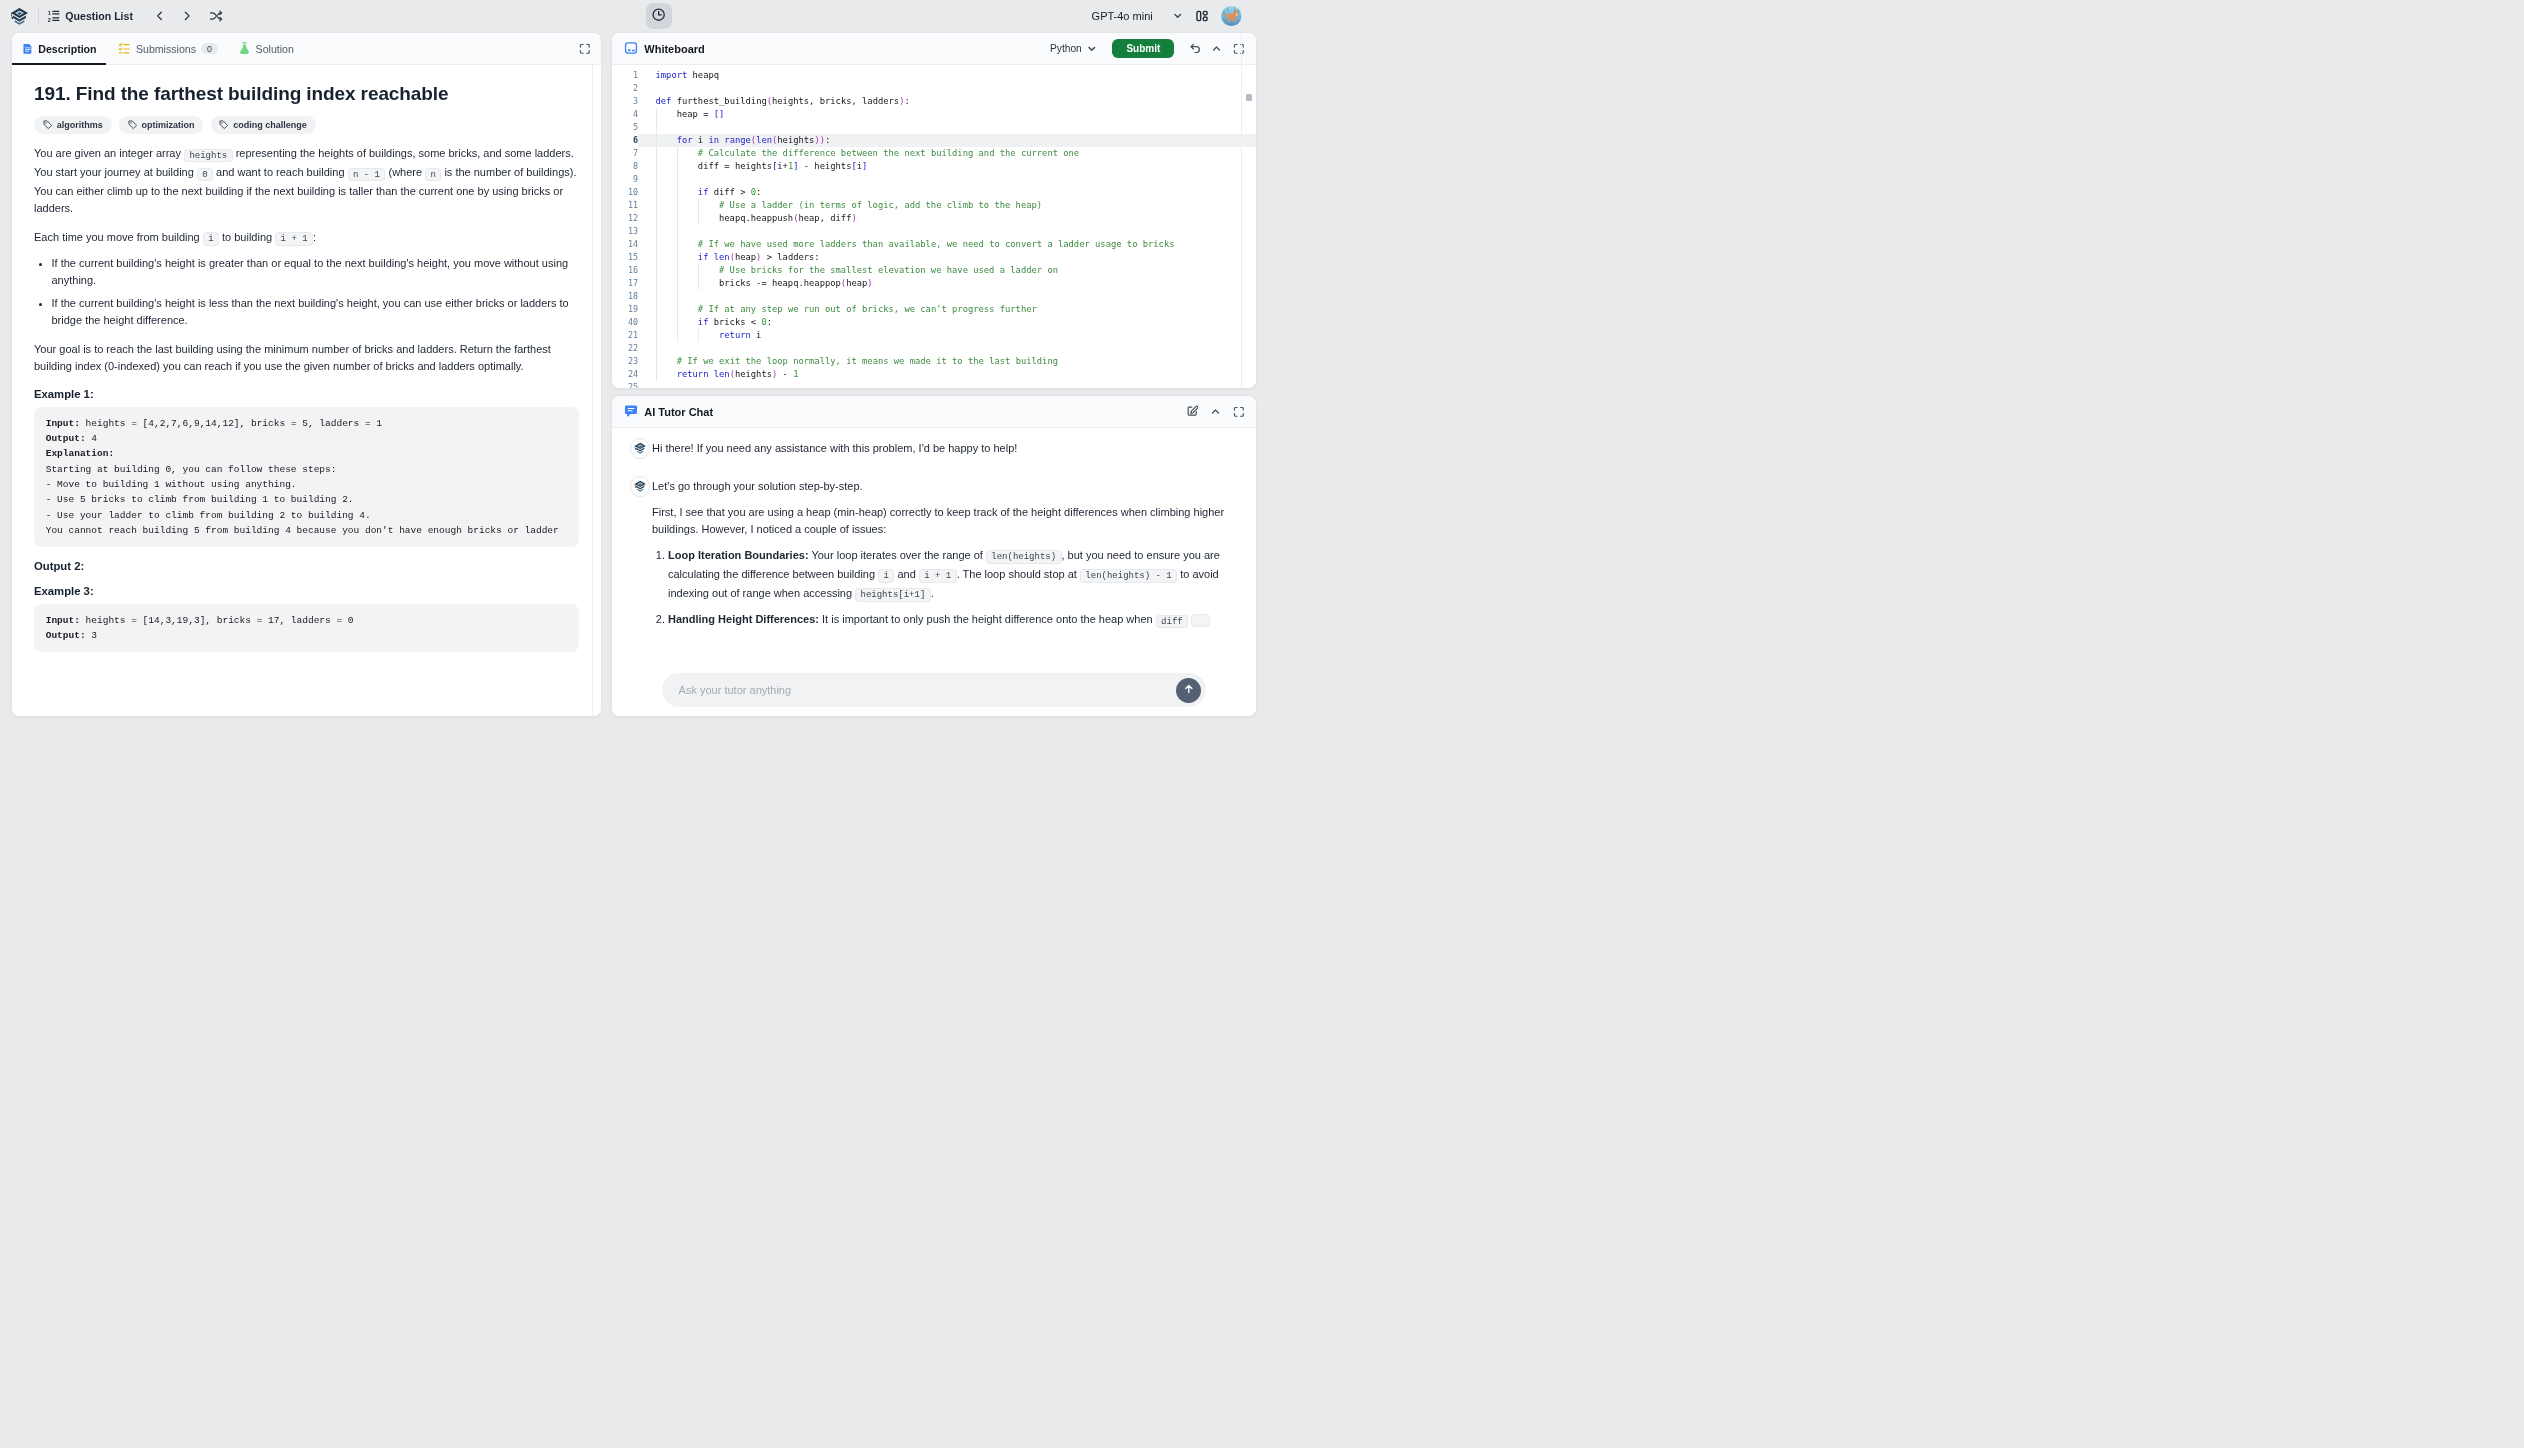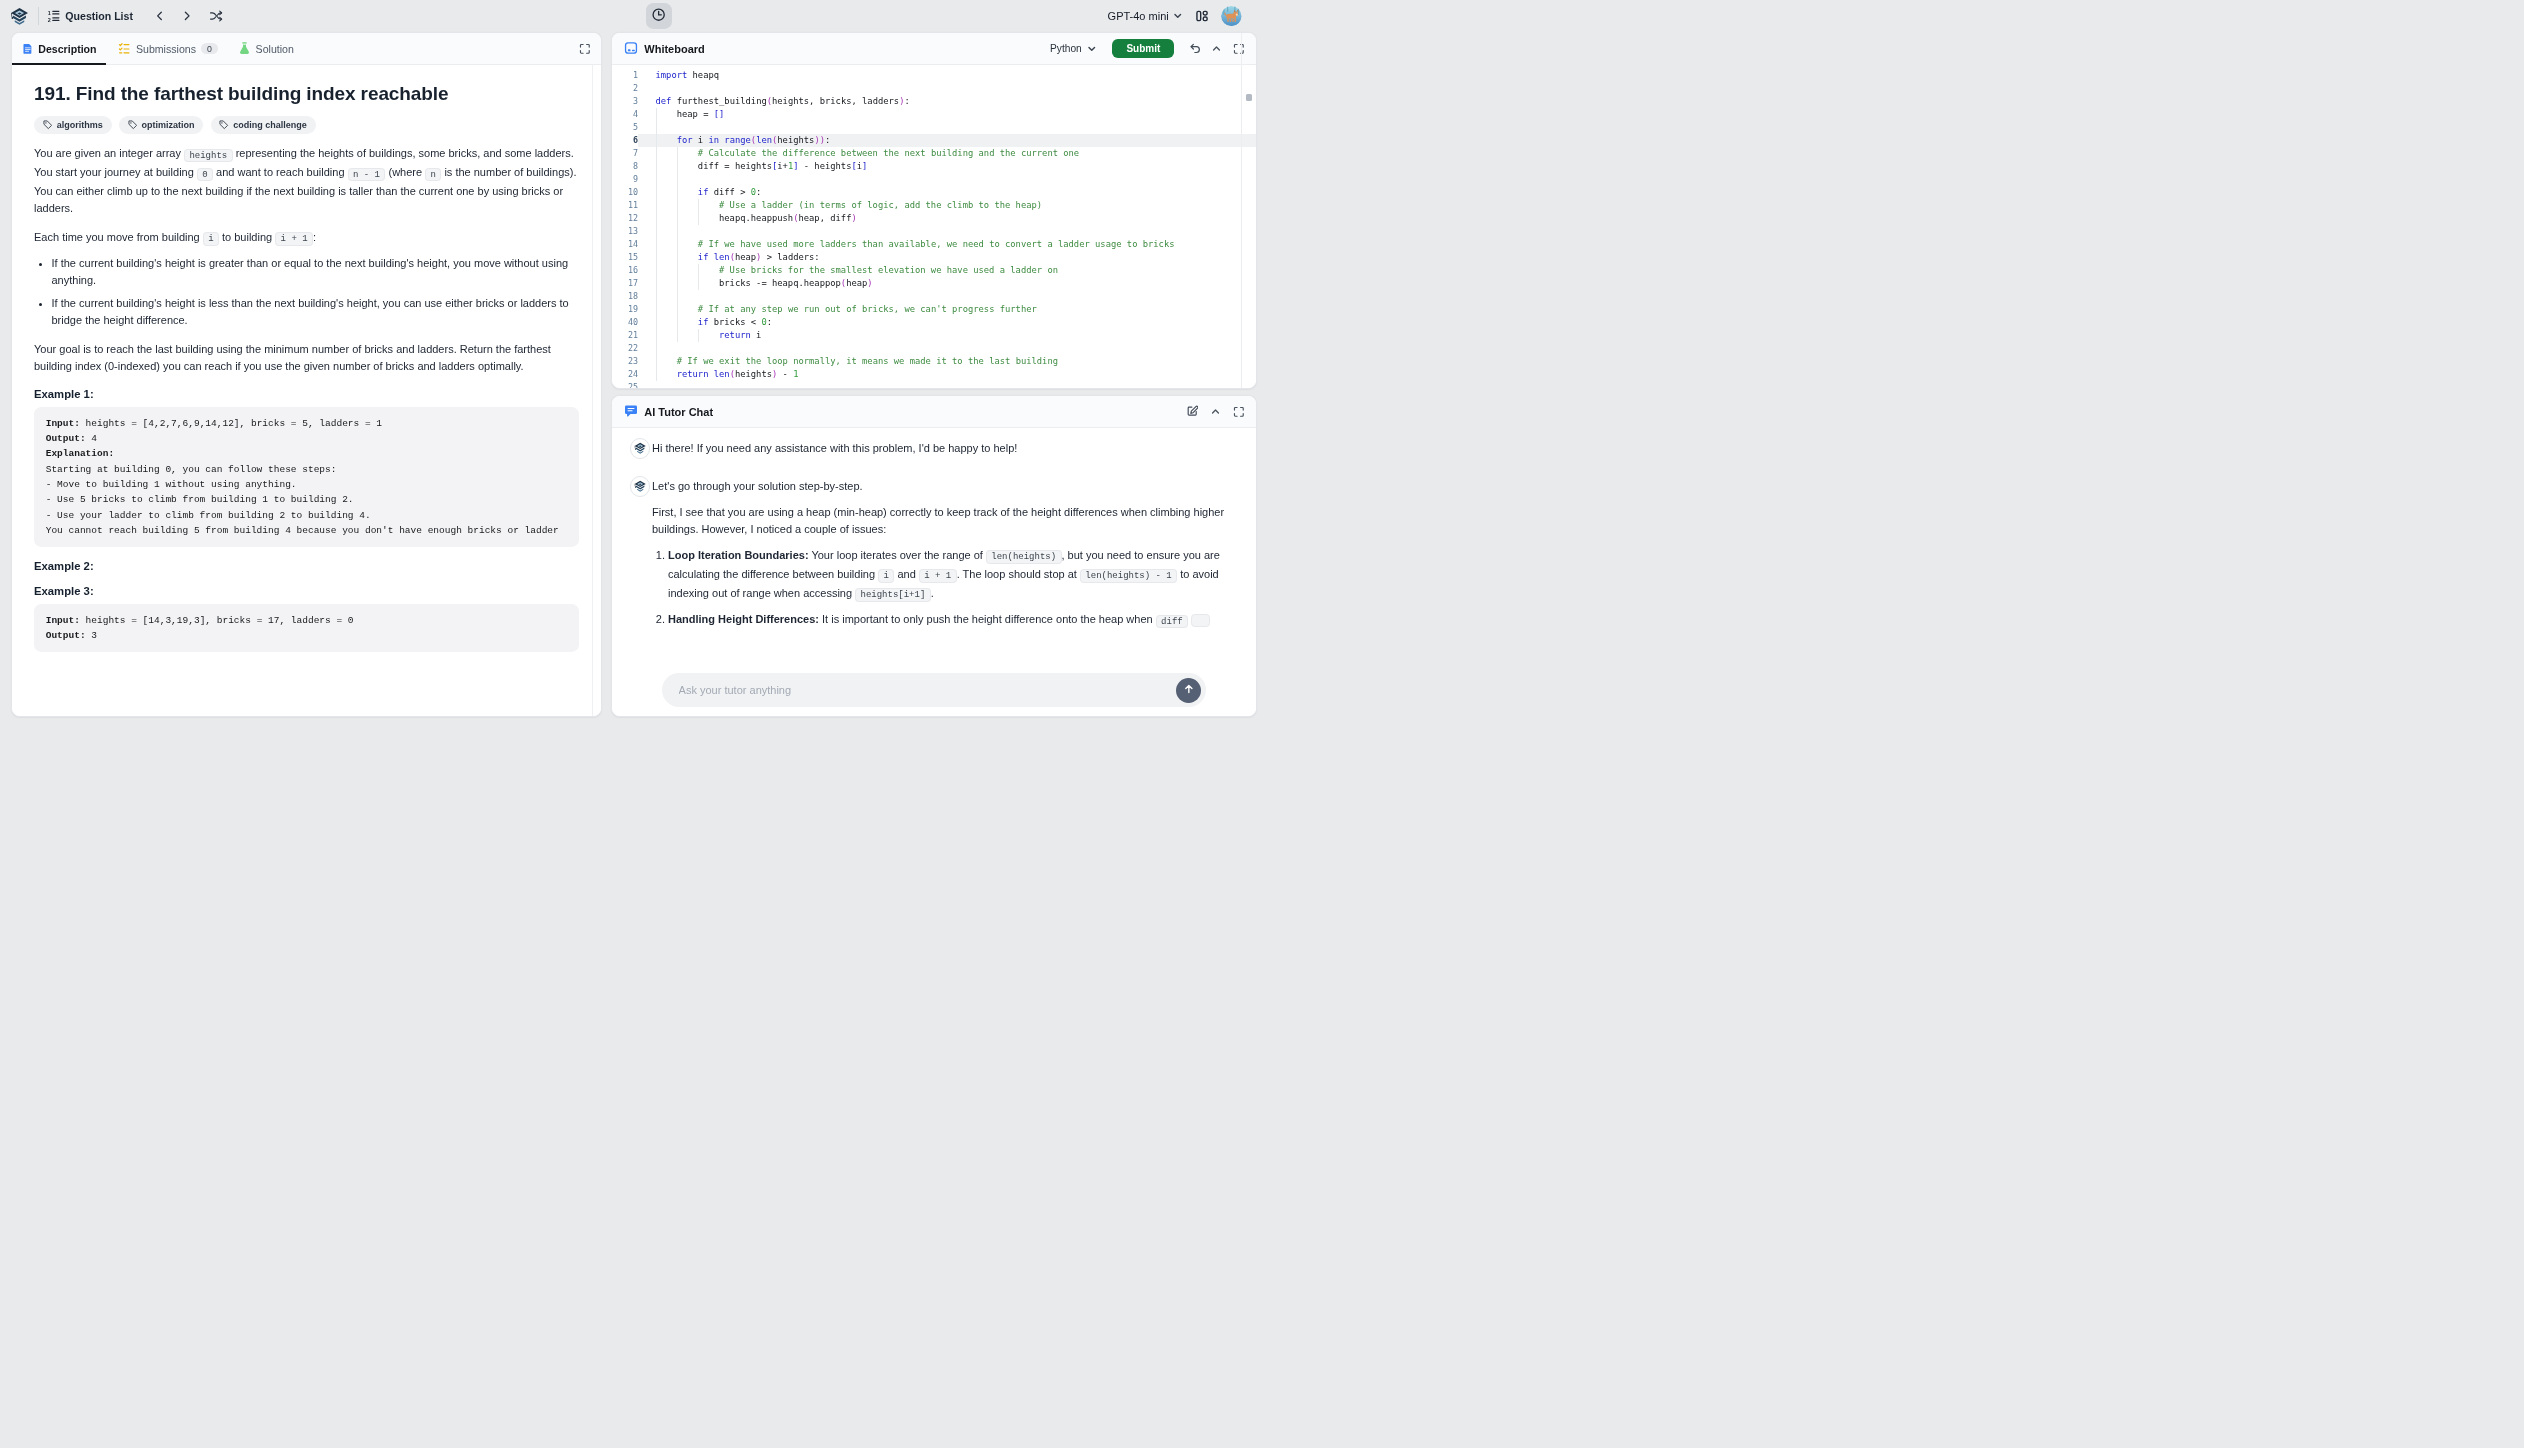--- a/index.html
+++ b/index.html
@@ -10,21 +10,21 @@
   .topbar{position:absolute;top:0;left:0;right:0;height:32px;display:flex;align-items:center;padding:0 9.5px;}
   .tb-left{display:flex;align-items:center;gap:9px;}
   .tb-divider{width:0.7px;height:17.5px;background:#d2d5da;}
   .tb-item{display:flex;align-items:center;gap:5.1px;cursor:pointer;}
   .tb-label{font-size:10.6px;font-weight:600;color:#1d2734;}
   .tb-nav{display:flex;align-items:center;gap:16px;margin-left:11.7px;}
   .icon-btn{display:flex;align-items:center;justify-content:center;cursor:pointer;background:none;border:none;padding:0;}
   .timer-btn{position:absolute;left:646px;top:2.9px;width:26px;height:26px;border-radius:7.3px;background:#d2d5da;
     display:flex;align-items:center;justify-content:center;cursor:pointer;border:none;}
   .tb-right{position:absolute;right:20.5px;top:0;height:32px;display:flex;align-items:center;gap:12.4px;}
-  .model-sel{display:flex;align-items:center;gap:4px;cursor:pointer;}
+  .model-sel{display:flex;align-items:center;gap:20px;cursor:pointer;}
   .model-label{font-size:11px;color:#141c28;}
   .avatar{width:20.5px;height:20.5px;border-radius:50%;overflow:hidden;cursor:pointer;flex:none;}
   
   .panel{position:absolute;background:#fff;border:0.7px solid #e3e5e9;border-radius:8.8px;
     box-shadow:0 0.7px 1.5px rgba(15,23,42,.05);overflow:hidden;}
   #left-panel{left:11px;top:32px;width:591px;height:685px;}
   #wb-panel{left:611px;top:32px;width:646px;height:357px;}
   #chat-panel{left:611px;top:395px;width:646px;height:322px;}
   .phead{height:32px;display:flex;align-items:center;padding:0 11.7px;background:#fafbfc;border-bottom:0.7px solid #ebedf0;position:relative;}
   .phead-title{font-size:11px;font-weight:700;color:#15181d;margin-left:6.6px;}
@@ -260,21 +260,21 @@
     <p id="intro">You are given an integer array <code class="chip">heights</code> representing the heights of buildings, some bricks, and some ladders. You start your journey at building <code class="chip">0</code> and want to reach building <code class="chip">n - 1</code> (where <code class="chip">n</code> is the number of buildings). You can either climb up to the next building if the next building is taller than the current one by using bricks or ladders.</p>
     <p id="movep">Each time you move from building <code class="chip">i</code> to building <code class="chip">i + 1</code>:</p>
     <ul class="rules" id="rules">
         <li>If the current building's height is greater than or equal to the next building's height, you move without using anything.</li>
         <li>If the current building's height is less than the next building's height, you can use either bricks or ladders to bridge the height difference.</li>
       </ul>
     <p id="goalp">Your goal is to reach the last building using the minimum number of bricks and ladders. Return the farthest building index (0-indexed) you can reach if you use the given number of bricks and ladders optimally.</p>
     <div id="examples">
         <h3 class="exh">Example 1:</h3>
         <div class="example"><div class="ex-line"><strong>Input:</strong> heights = [4,2,7,6,9,14,12], bricks = 5, ladders = 1</div><div class="ex-line"><strong>Output:</strong> 4</div><div class="ex-line"><strong>Explanation:</strong></div><div class="ex-line">Starting at building 0, you can follow these steps:</div><div class="ex-line">- Move to building 1 without using anything.</div><div class="ex-line">- Use 5 bricks to climb from building 1 to building 2.</div><div class="ex-line">- Use your ladder to climb from building 2 to building 4.</div><div class="ex-line">You cannot reach building 5 from building 4 because you don't have enough bricks or ladder</div></div>
-        <h3 class="exh">Example 2:</h3>
+        <h3 class="exh">Output 2:</h3>
         <h3 class="exh">Example 3:</h3>
         <div class="example"><div class="ex-line"><strong>Input:</strong> heights = [14,3,19,3], bricks = 17, ladders = 0</div><div class="ex-line"><strong>Output:</strong> 3</div></div>
       </div>
   </div>
   <div class="lp-line"></div>
 </div>
 
 <div class="panel" id="wb-panel">
   <div class="phead">
     <span id="ic-wb"><svg width="14" height="14" viewBox="0 0 18 18" fill="none">

